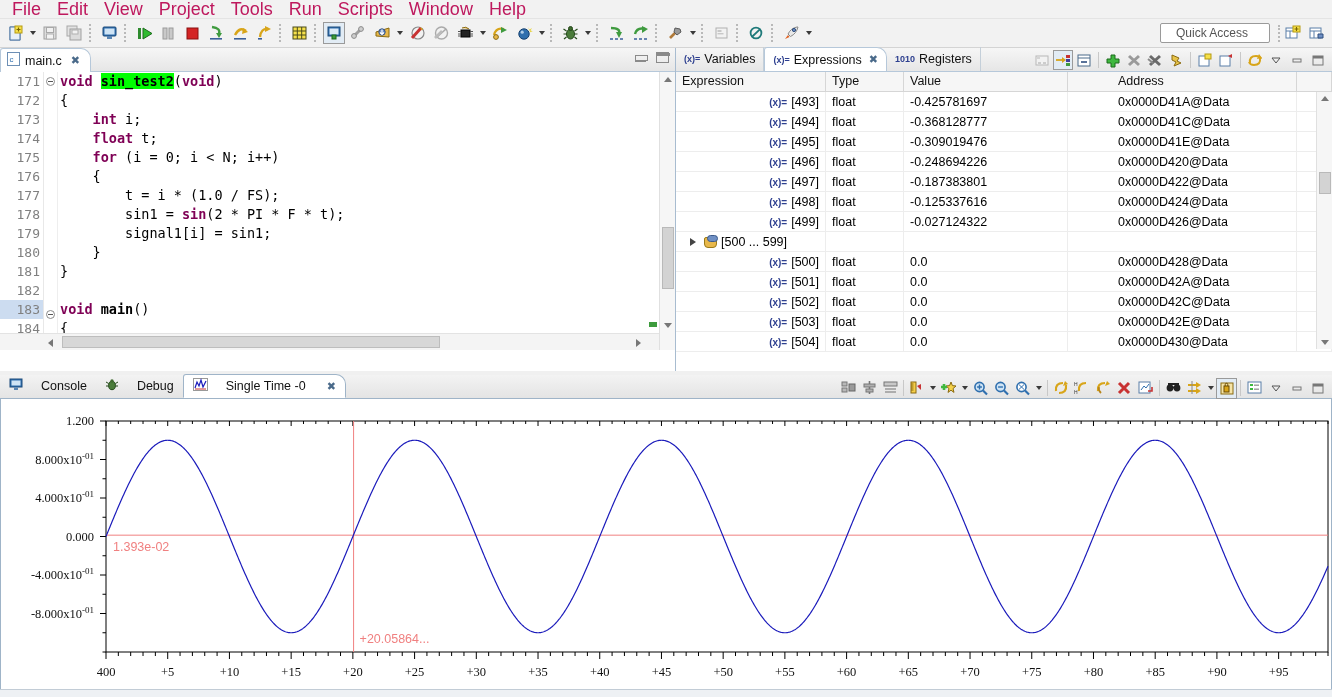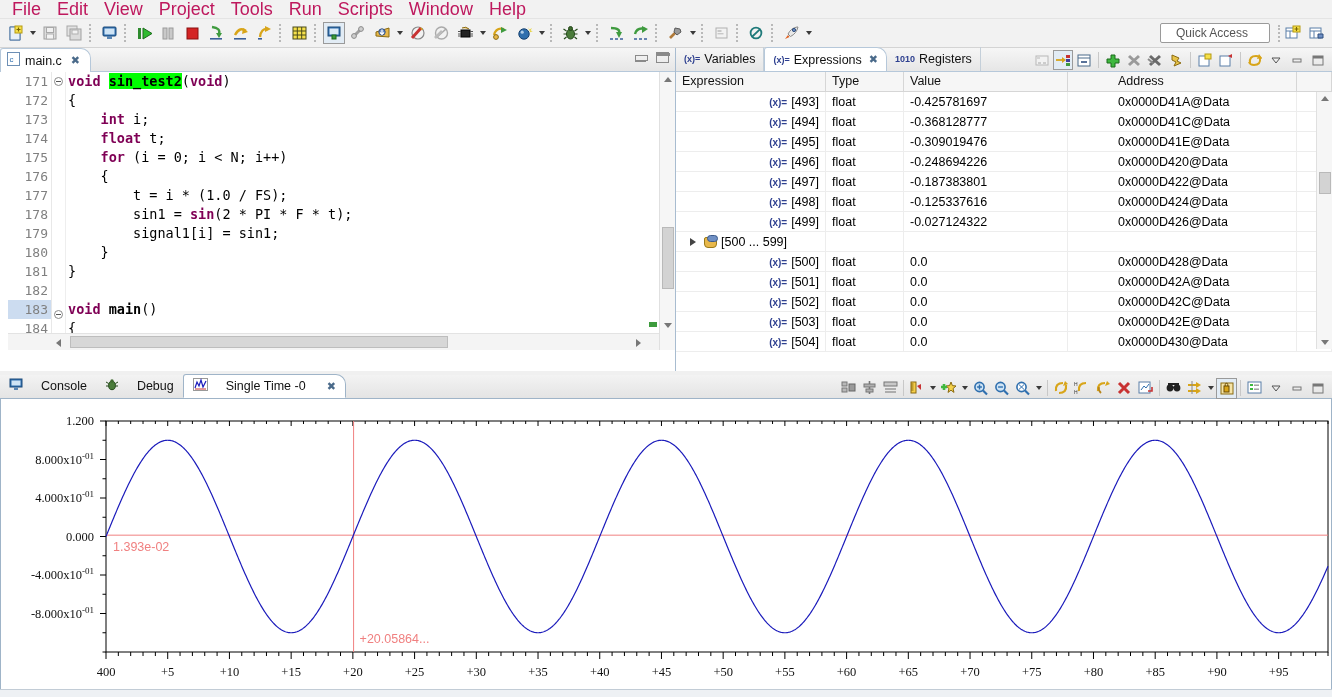--- a/index.html
+++ b/index.html
@@ -82,21 +82,20 @@
   .ic-min { width:11px; height:9px; border:1px solid #8a8a8a; border-top:none; border-left:none; border-right:none;
             position:relative; }
   .ic-min::before { content:""; position:absolute; left:0; bottom:0; width:11px; height:4px; border:1px solid #8a8a8a; }
   .ic-max { width:13px; height:11px; border:1px solid #8a8a8a; position:relative; }
   .ic-max::before { content:""; position:absolute; left:0; top:0; width:13px; height:3px; background:#8a8a8a; }
 
   .code-area {
     position:relative; height:278px; background:#fff; overflow:hidden;
     font-family:"DejaVu Sans Mono","Liberation Mono", monospace;
     font-size:13.5px;
-    margin-left:8px;
   }
   .gutter {
     position:absolute; left:0; top:0; width:44px; height:100%;
     background:#fff; border-right:1px solid #e8e8e8;
   }
   .gutter .ln {
     height:19px; line-height:19px; text-align:right;
     padding-right:3px; color:#808080; font-size:13px;
   }
   .gutter .ln.hl { background:#ccdcf0; }

